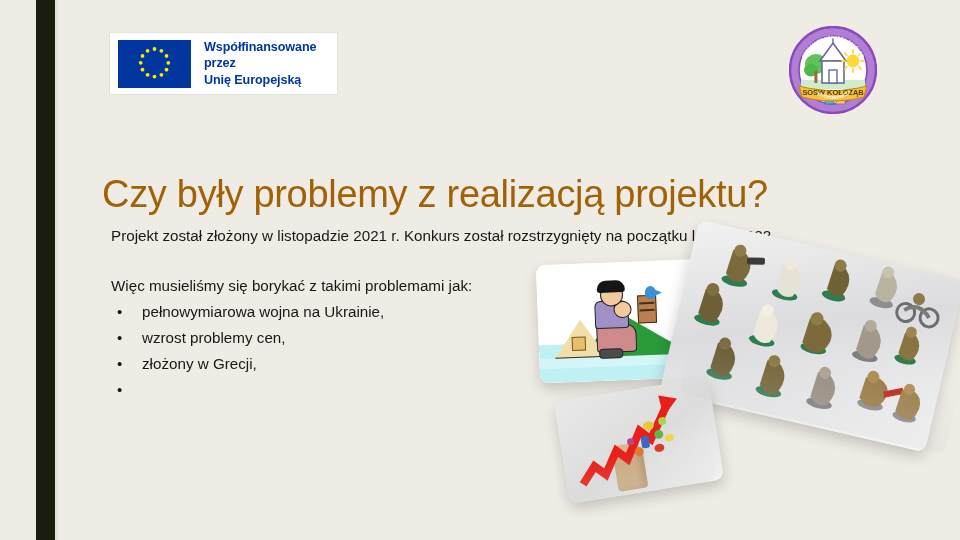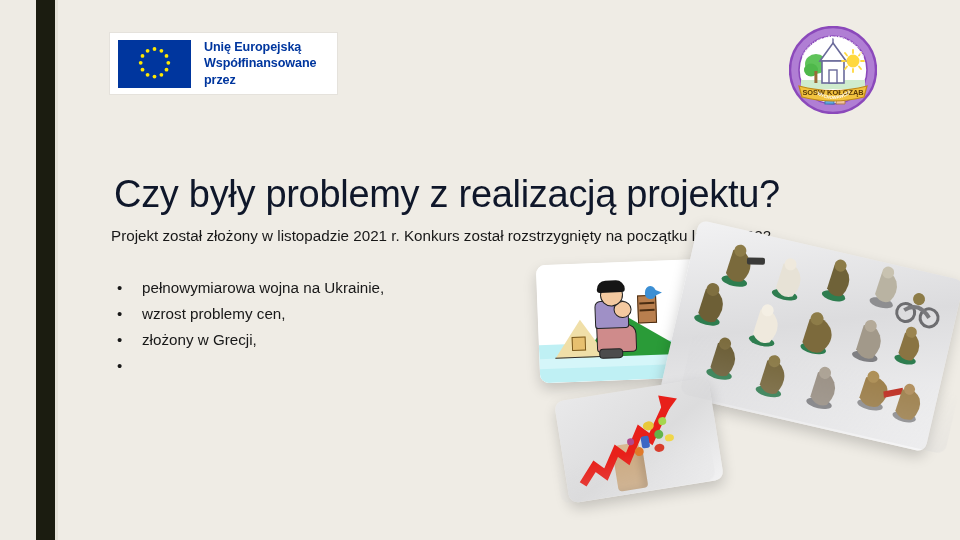--- a/index.html
+++ b/index.html
@@ -19,22 +19,22 @@
   .eu-logo{position:absolute;left:110px;top:33px;width:227px;height:61px;background:#ffffff;
            box-shadow:0 0 0 1px rgba(0,0,0,.04);display:flex;align-items:center;}
   .eu-flag{width:73px;height:48px;margin-left:8px;background:#00369e;position:relative;flex:0 0 auto;}
   .eu-stars{position:absolute;inset:0;}
   .eu-text{margin-left:13px;color:#00369e;font-weight:bold;font-size:12.6px;line-height:16.5px;letter-spacing:-0.1px;}
 
   
   .school-logo{position:absolute;left:789px;top:26px;width:88px;height:88px;}
 
   
-  .title{position:absolute;left:114px;top:146px;width:790px;
-         font-size:38px;line-height:46px;color:#0f172a;font-weight:normal;letter-spacing:-0.3px;}
+  .title{position:absolute;left:102px;top:146px;width:790px;
+         font-size:38px;line-height:46px;color:#a16207;font-weight:normal;letter-spacing:-0.3px;}
   .para-1{position:absolute;left:111px;top:226px;width:800px;font-size:15.2px;color:#181818;line-height:20px;}
   .body-block{position:absolute;left:111px;top:275px;width:430px;font-size:15.2px;color:#181818;}
   .lead{line-height:21px;margin:0 0 3px 0;}
   ul.problems{list-style:none;margin:0;padding:0;}
   ul.problems li{position:relative;padding-left:31px;line-height:26px;}
   ul.problems li .bullet{position:absolute;left:6px;top:0;line-height:26px;font-size:15px;color:#181818;}
   .closing{position:absolute;left:111px;top:400px;width:470px;font-size:15.2px;color:#181818;line-height:21px;}
 
   
   .pic{position:absolute;background:#fff;border-radius:9px;overflow:hidden;
@@ -105,22 +105,22 @@
           <circle cx="36.5" cy="36.6" r="1.9"></circle>
           <circle cx="29.6" cy="34.8" r="1.9"></circle>
           <circle cx="24.5" cy="29.7" r="1.9"></circle>
           <circle cx="22.7" cy="22.8" r="1.9"></circle>
           <circle cx="24.5" cy="15.9" r="1.9"></circle>
           <circle cx="29.6" cy="10.8" r="1.9"></circle>
         </g>
       </svg>
     </div>
     <div class="eu-text">
+      <div>Współfinansowane przez</div>
       <div>Unię Europejską</div>
-      <div>Współfinansowane przez</div>
     </div>
   </div>
 
   <div class="school-logo">
     <svg class="emblem-svg" viewBox="0 0 88 88">
       <defs>
         <path id="arcTop" d="M 13,44 A 31,31 0 0 1 75,44"></path>
         <path id="arcBot" d="M 15,44 A 29,29 0 0 0 73,44"></path>
       </defs>
       <circle cx="44" cy="44" r="43" fill="#b07ed4"></circle>
@@ -165,20 +165,21 @@
         <textPath href="#arcBot" startOffset="50%" text-anchor="middle">- WYCHOWAWCZY</textPath>
       </text>
     </svg>
   </div>
 
   <h1 class="title">Czy były problemy z realizacją projektu?</h1>
 
   <div class="para-1">Projekt został złożony w listopadzie 2021 r. Konkurs został rozstrzygnięty na początku lutego 2022.</div>
 
   <div class="body-block">
+    <p class="lead">Więc musieliśmy się borykać z takimi problemami jak:</p>
     <ul class="problems">
       <li>
         <span class="bullet">•</span>
         <span>pełnowymiarowa wojna na Ukrainie,</span>
       </li>
       <li>
         <span class="bullet">•</span>
         <span>wzrost problemy cen,</span>
       </li>
       <li>

